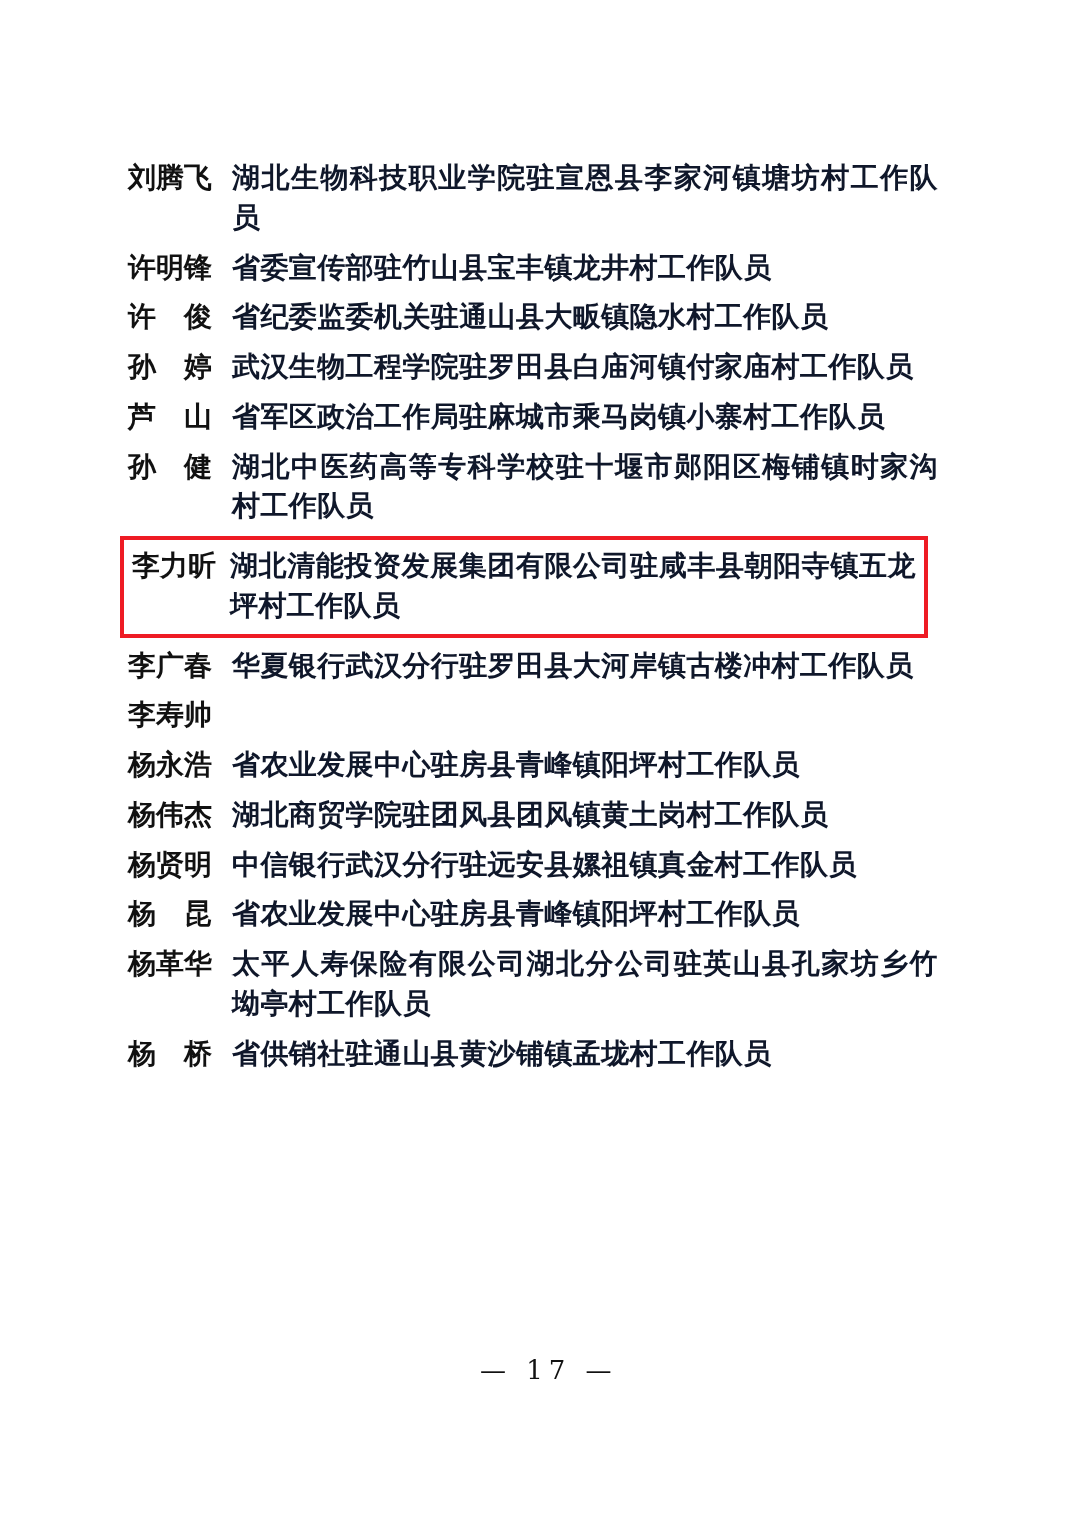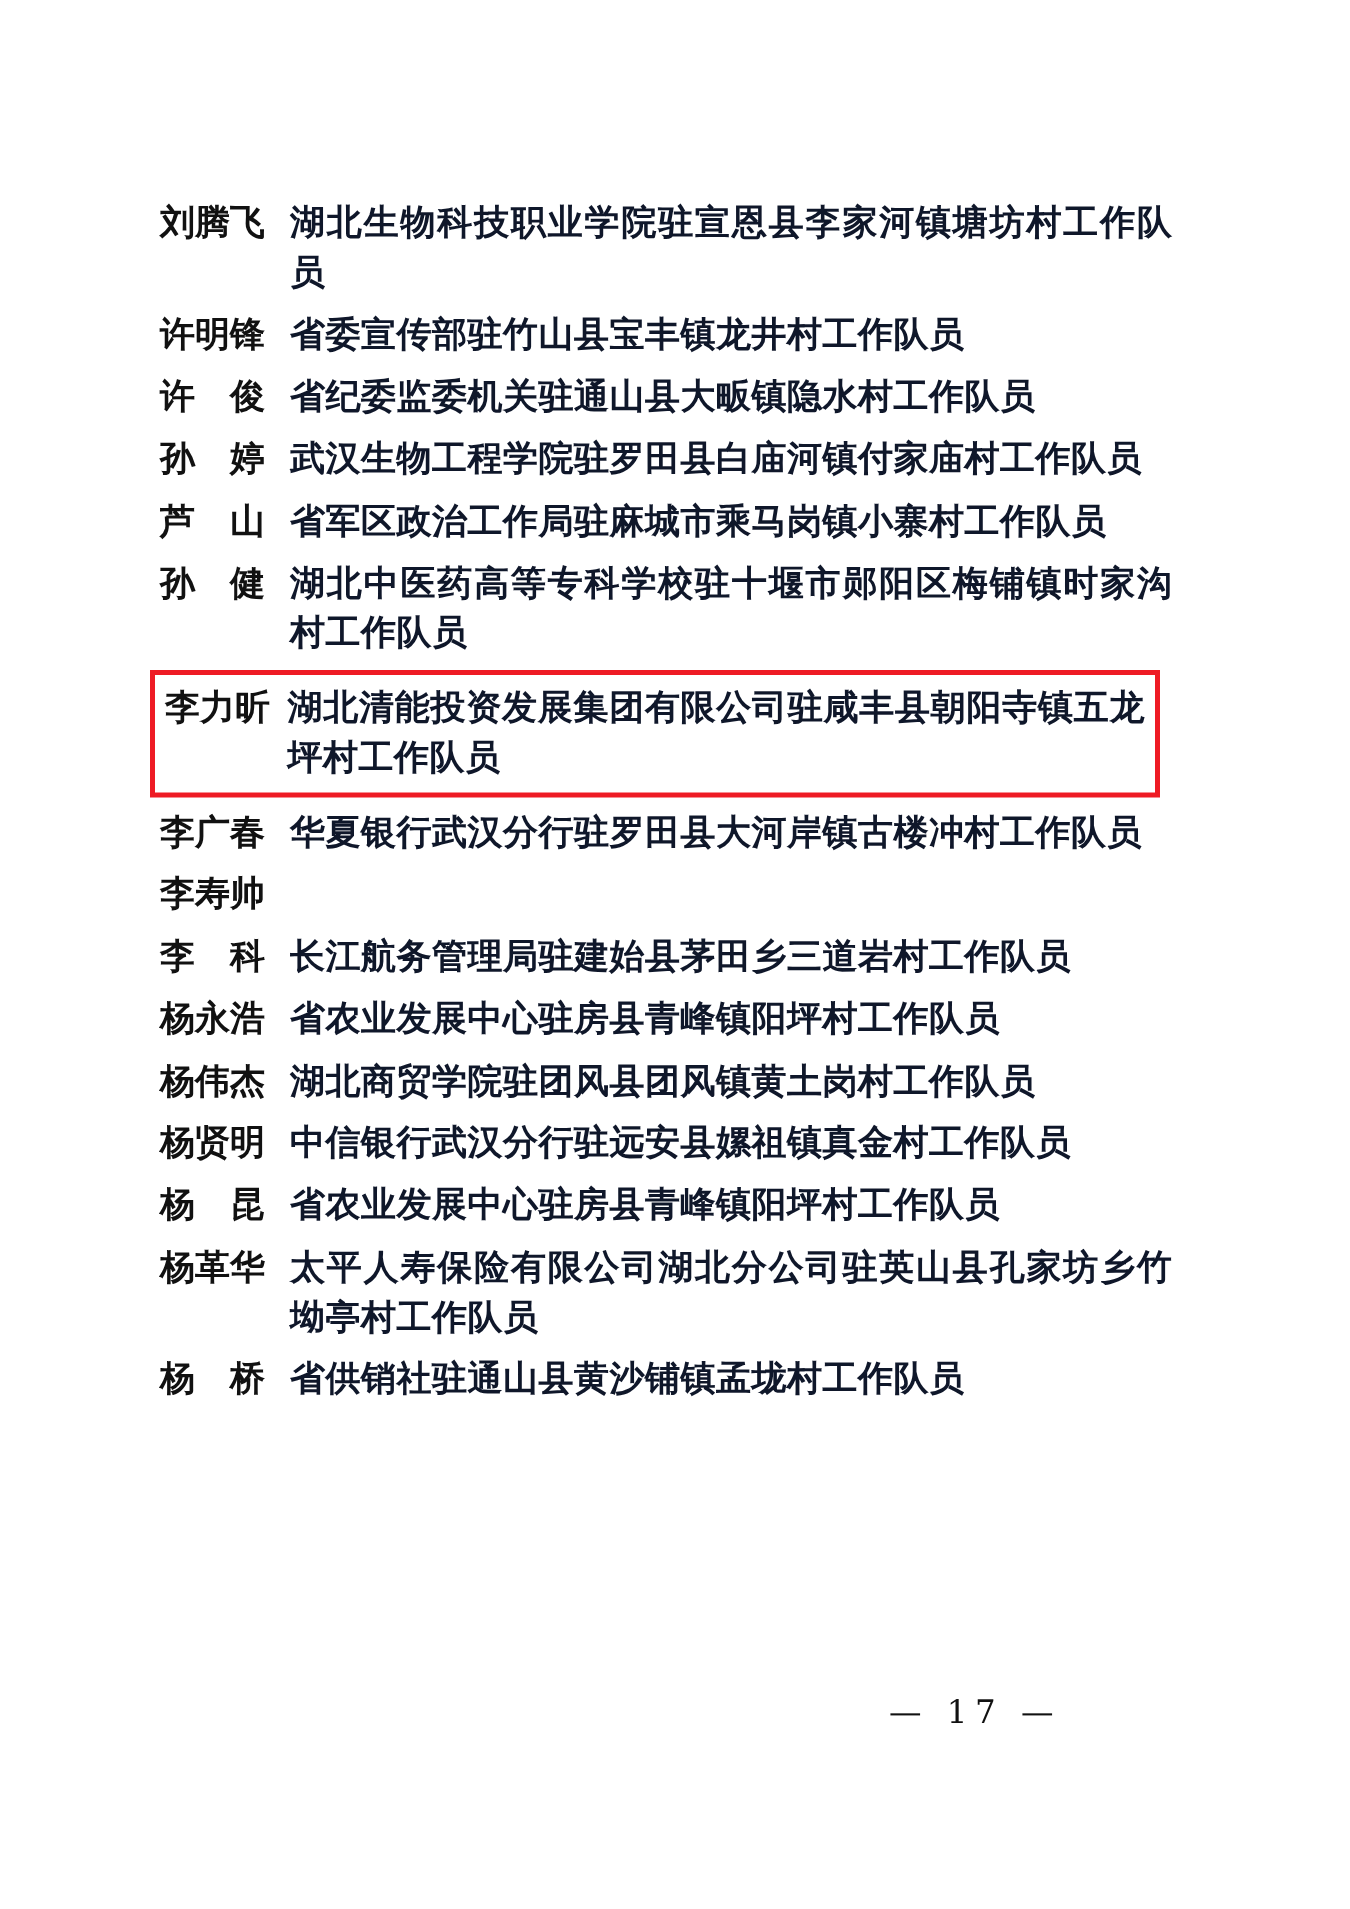--- a/index.html
+++ b/index.html
@@ -61,21 +61,20 @@
     box-sizing: border-box;
   }
   .entry.highlighted .entry-name {
     width: 98px;
   }
   .footer {
     position: absolute;
     left: 0;
     top: 1355px;
     width: 1080px;
-    text-align: center;
     font-size: 26px;
     color: #111;
     letter-spacing: 6px;
     padding-right: 0px;
   }
   .footer-inner {
     display: inline-block;
     margin-left: 480px;
   }
 </style>
@@ -113,24 +112,20 @@
         <div class="entry-desc">湖北清能投资发展集团有限公司驻咸丰县朝阳寺镇五龙坪村工作队员</div>
       </div>
       <div class="entry">
         <div class="entry-name">李广春</div>
         <div class="entry-desc">华夏银行武汉分行驻罗田县大河岸镇古楼冲村工作队员</div>
       </div>
       <div class="entry">
         <div class="entry-name">李寿帅</div>
       </div>
       <div class="entry">
-        <div class="entry-name">李　科</div>
-        <div class="entry-desc">长江航务管理局驻建始县茅田乡三道岩村工作队员</div>
-      </div>
-      <div class="entry">
         <div class="entry-name">杨永浩</div>
         <div class="entry-desc">省农业发展中心驻房县青峰镇阳坪村工作队员</div>
       </div>
       <div class="entry">
         <div class="entry-name">杨伟杰</div>
         <div class="entry-desc">湖北商贸学院驻团风县团风镇黄土岗村工作队员</div>
       </div>
       <div class="entry">
         <div class="entry-name">杨贤明</div>
         <div class="entry-desc">中信银行武汉分行驻远安县嫘祖镇真金村工作队员</div>

